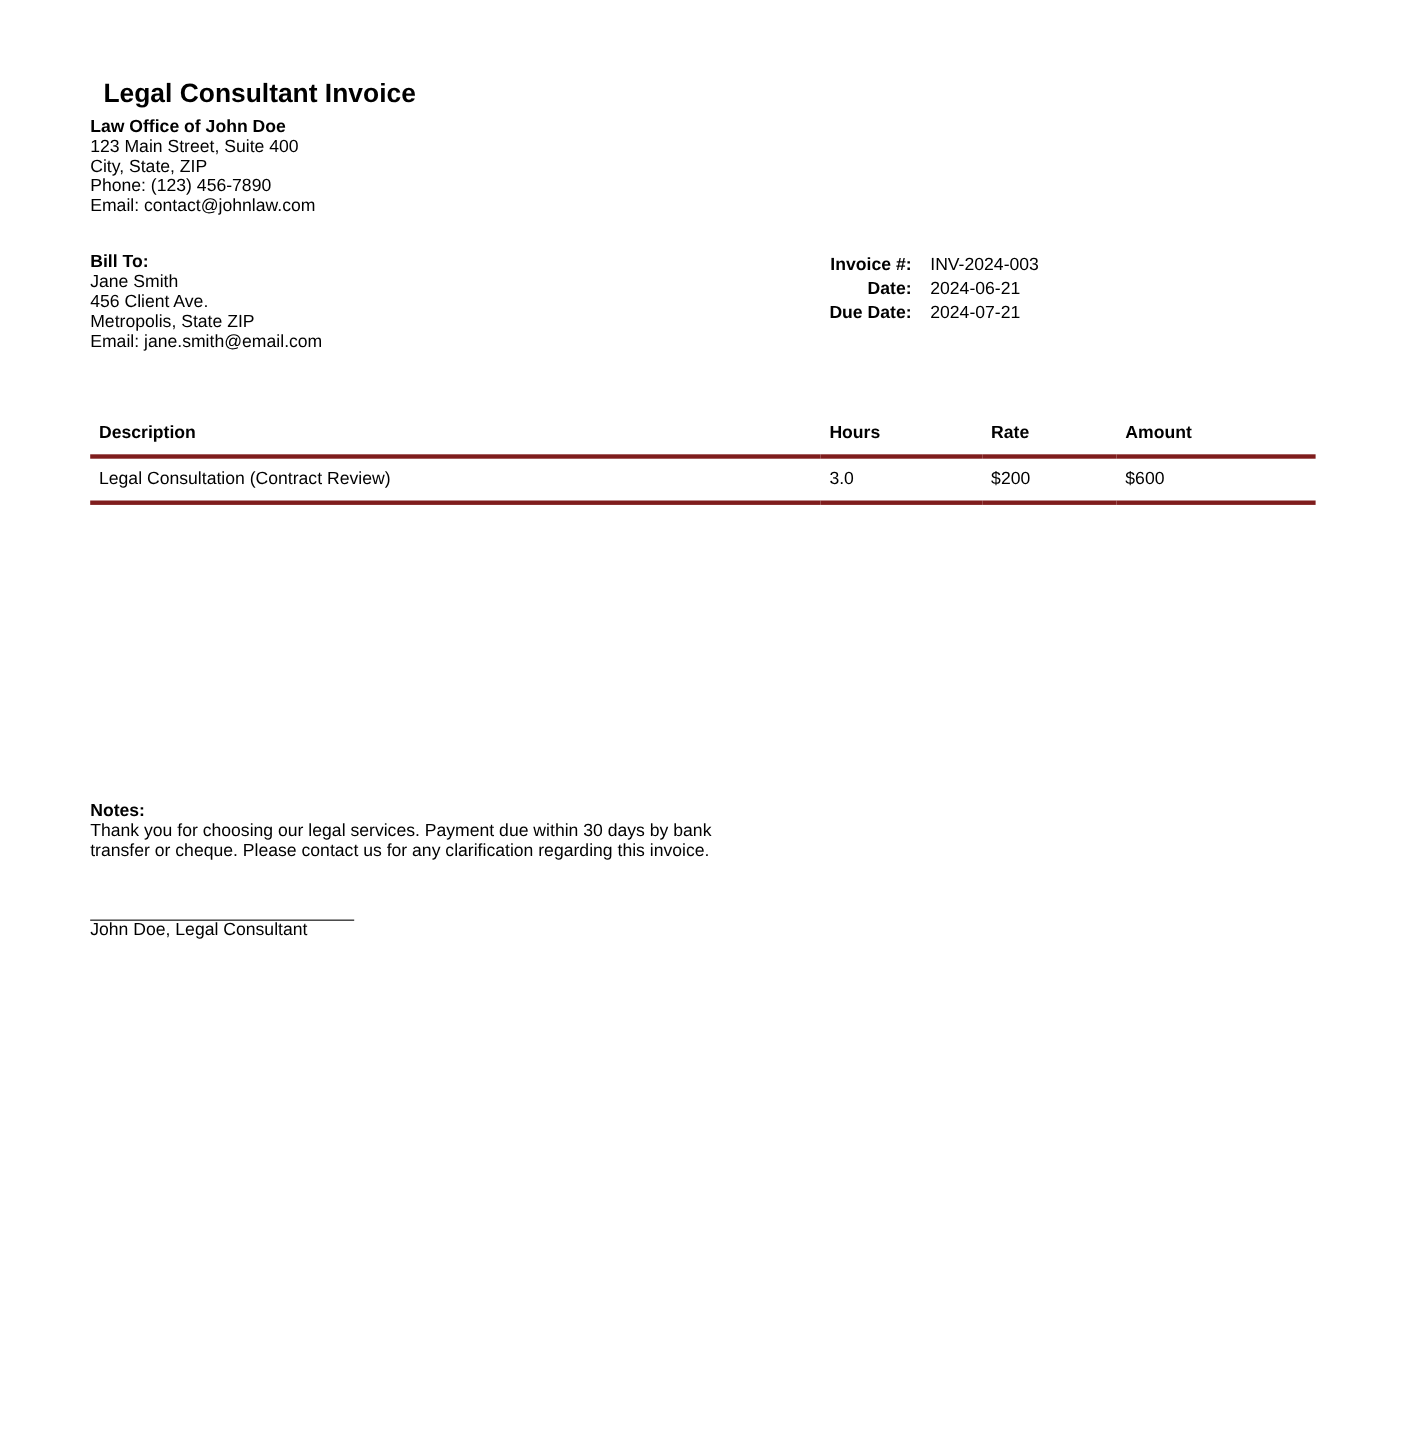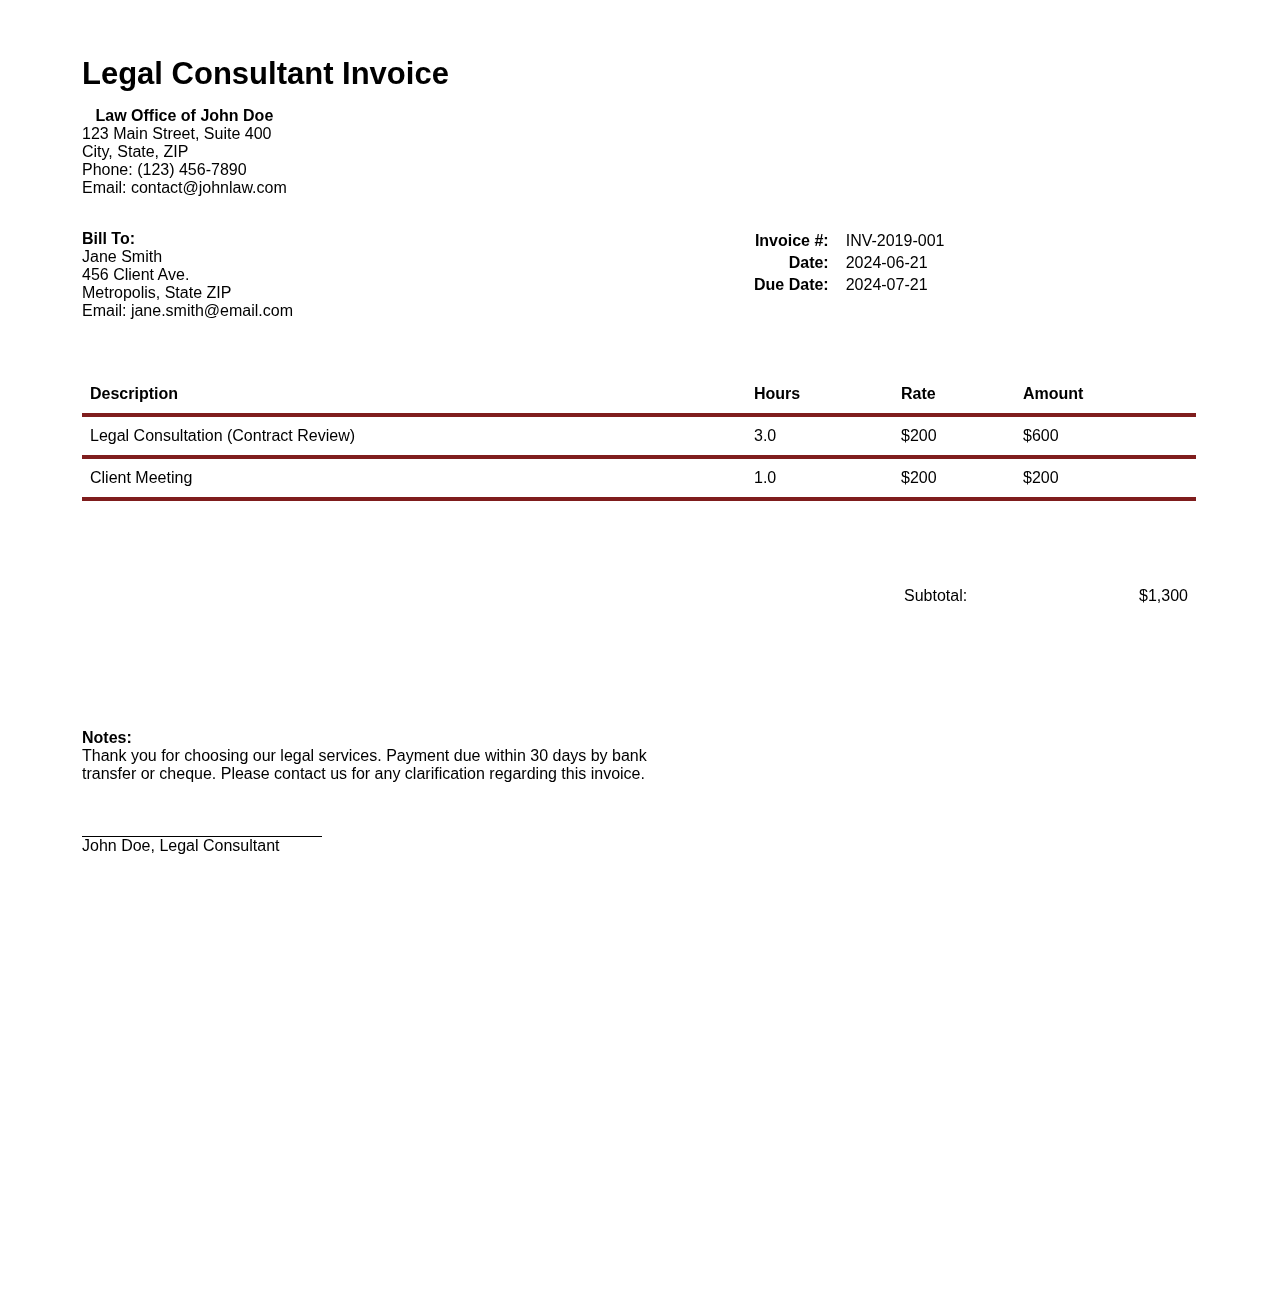--- a/index.html
+++ b/index.html
@@ -19,31 +19,31 @@
     .page {
       position: absolute;
       left: 82px;
       top: 0;
       width: 1114px;
     }
     .title {
       position: absolute;
       left: 0;
       top: 60px;
-      font-size: 31px;
+      font-size: 24px;
       font-weight: bold;
       line-height: 28px;
-      margin: 0;
+      margin: 12px;
     }
     .firm {
       position: absolute;
       left: 0;
       top: 107px;
     }
-    .firm .name { font-weight: bold; text-align: center; }
+    .firm .name { font-weight: bold; }
     .billto {
       position: absolute;
       left: 0;
       top: 230px;
     }
     .billto .label { font-weight: bold; }
     .invmeta {
       position: absolute;
       left: 672px;
       top: 230px;
@@ -125,21 +125,21 @@
     <div>Jane Smith</div>
     <div>456 Client Ave.</div>
     <div>Metropolis, State ZIP</div>
     <div>Email: jane.smith@email.com</div>
   </div>
 
   <table class="invmeta">
     <tbody>
         <tr>
       <td class="k">Invoice #:</td>
-      <td>INV-2019-001</td>
+      <td>INV-2024-003</td>
     </tr>
     <tr>
       <td class="k">Date:</td>
       <td>2024-06-21</td>
     </tr>
     <tr>
       <td class="k">Due Date:</td>
       <td>2024-07-21</td>
     </tr>
   </tbody>
@@ -154,35 +154,25 @@
         <th>Amount</th>
       </tr>
     </thead>
     <tbody>
       <tr>
         <td>Legal Consultation (Contract Review)</td>
         <td>3.0</td>
         <td>$200</td>
         <td>$600</td>
       </tr>
-      <tr>
-        <td>Client Meeting</td>
-        <td>1.0</td>
-        <td>$200</td>
-        <td>$200</td>
-      </tr>
     </tbody>
   </table>
 
   <table class="totals">
     <tbody>
-        <tr>
-      <td>Subtotal:</td>
-      <td class="v">$1,300</td>
-    </tr>
   </tbody>
     </table>
 
   <div class="notes">
     <div class="label">Notes:</div>
     <div>Thank you for choosing our legal services. Payment due within 30 days by bank transfer or cheque. Please contact us for any clarification regarding this invoice.</div>
   </div>
 
   <div class="signature">
     <div class="line"></div>

